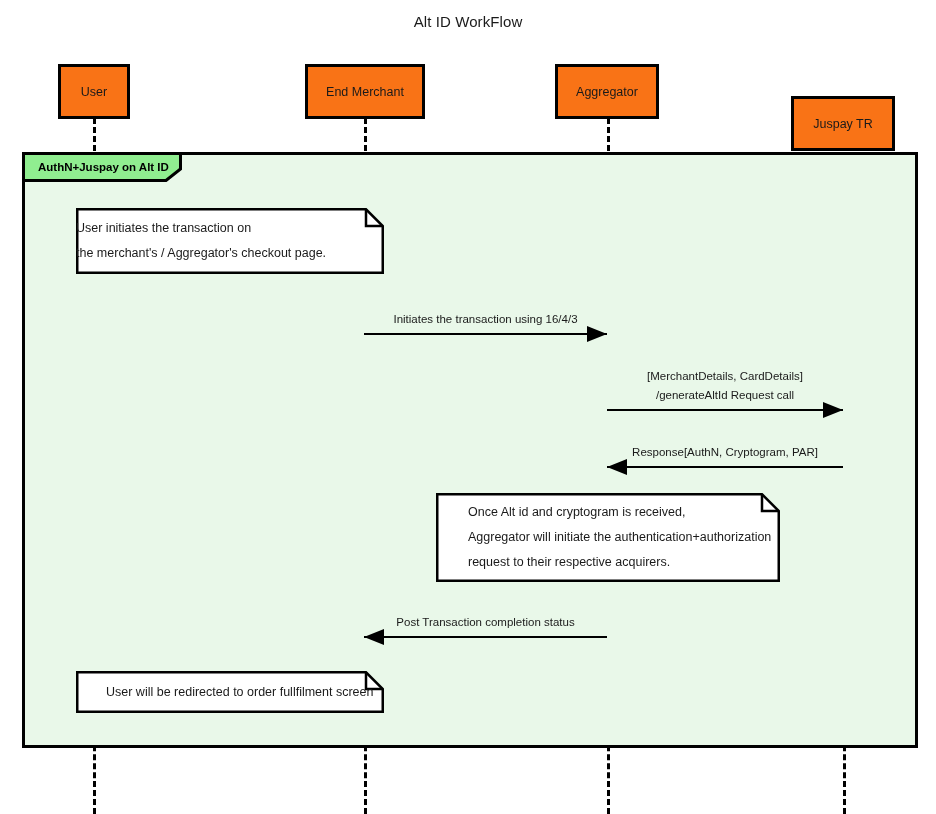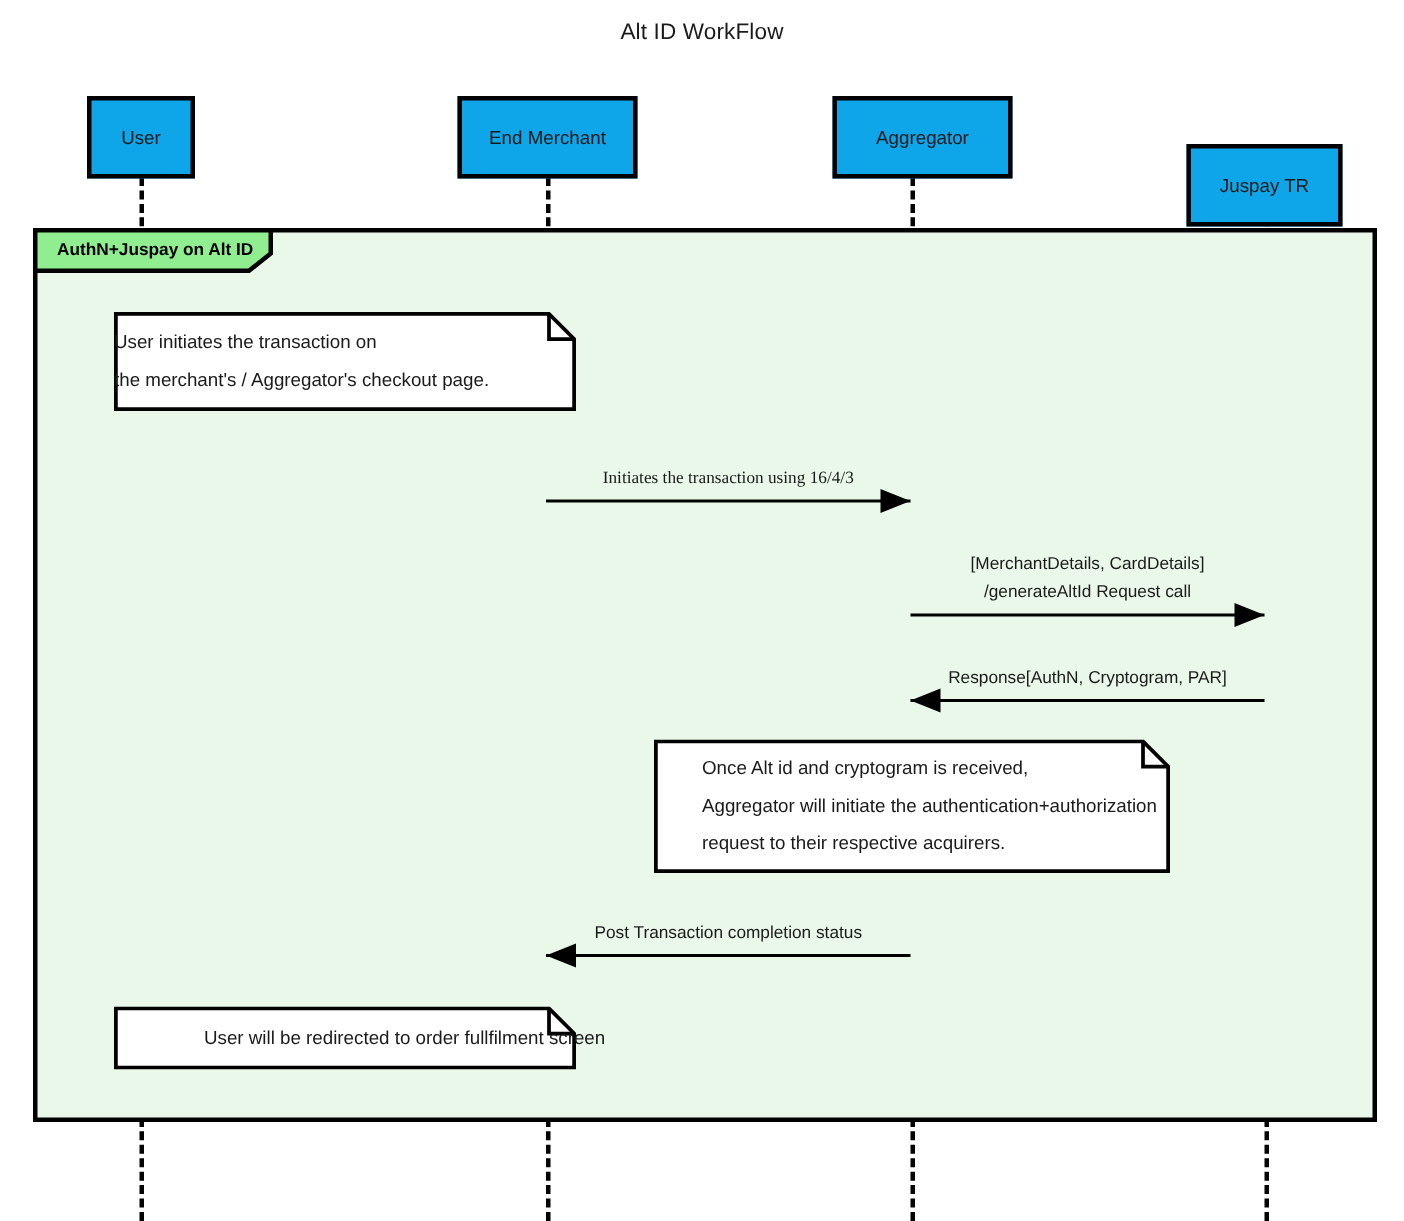--- a/index.html
+++ b/index.html
@@ -36,21 +36,21 @@
     position: absolute;
     width: 0;
     border-left: 3px dashed #000000;
     z-index: 1;
   }
 
   
   .participant {
     position: absolute;
     box-sizing: border-box;
-    background: #0ea5e9;
+    background: #f97316;
     border: 3px solid #000000;
     display: flex;
     align-items: center;
     justify-content: center;
     z-index: 5;
   }
   .participant span {
     font-size: 12.5px;
     color: #1a1a1a;
     white-space: nowrap;
@@ -177,21 +177,21 @@
     <svg width="308" height="66" viewBox="0 0 308 66">
       <path d="M 1.25 1.25 L 290 1.25 L 306.75 18 L 306.75 64.75 L 1.25 64.75 Z" fill="#FFFFFF" stroke="#000000" stroke-width="2.5"></path>
       <path d="M 290 1.25 L 290 18 L 306.75 18" fill="none" stroke="#000000" stroke-width="2.5"></path>
     </svg>
     <div class="note-text" style="">
       <div class="note-line">User initiates the transaction on</div>
       <div class="note-line">the merchant's / Aggregator's checkout page.</div>
     </div>
   </div>
 
-  <div class="message" style="left:364px; top:310px; width:243px; height:32px;font-family:Liberation Serif, serif;">
+  <div class="message" style="left:364px; top:310px; width:243px; height:32px;">
     <div class="msg-labels" style="top:0px;">
       <div class="msg-label">Initiates the transaction using 16/4/3</div>
     </div>
     <div class="msg-line" style="top:23px; width:243px;"></div>
     <div class="msg-head right" style="left:223px; top:16px;"></div>
   </div>
 
   <div class="message" style="left:607px; top:367px; width:236px; height:50px;">
     <div class="msg-labels" style="top:0px;">
       <div class="msg-label">[MerchantDetails, CardDetails]</div>
@@ -222,36 +222,36 @@
   </div>
 
   <div class="message" style="left:364px; top:613px; width:243px; height:32px;">
     <div class="msg-labels" style="top:0px;">
       <div class="msg-label">Post Transaction completion status</div>
     </div>
     <div class="msg-line" style="top:23px; width:243px;"></div>
     <div class="msg-head left" style="left:0px; top:16px;"></div>
   </div>
 
-  <div class="note" style="left:76px; top:671px; width:308px; height:42px;padding-left:30px;">
+  <div class="note" style="left:76px; top:671px; width:308px; height:42px;">
     <svg width="308" height="42" viewBox="0 0 308 42">
       <path d="M 1.25 1.25 L 290 1.25 L 306.75 18 L 306.75 40.75 L 1.25 40.75 Z" fill="#FFFFFF" stroke="#000000" stroke-width="2.5"></path>
       <path d="M 290 1.25 L 290 18 L 306.75 18" fill="none" stroke="#000000" stroke-width="2.5"></path>
     </svg>
     <div class="note-text" style="padding-left:30px;">
       <div class="note-line">User will be redirected to order fullfilment screen</div>
     </div>
   </div>
 
   <div class="participant" style="left:58px; top:64px; width:72px; height:55px;">
     <span>User</span>
   </div>
   <div class="participant" style="left:305px; top:64px; width:120px; height:55px;">
     <span>End Merchant</span>
   </div>
-  <div class="participant" style="left:555px; top:64px; width:120px; height:55px;">
+  <div class="participant" style="left:555px; top:64px; width:104px; height:55px;">
     <span>Aggregator</span>
   </div>
   <div class="participant" style="left:791px; top:64px; width:104px; height:55px;margin-top:32px;">
     <span>Juspay TR</span>
   </div>
 
 </div>
 
 </body></html>

